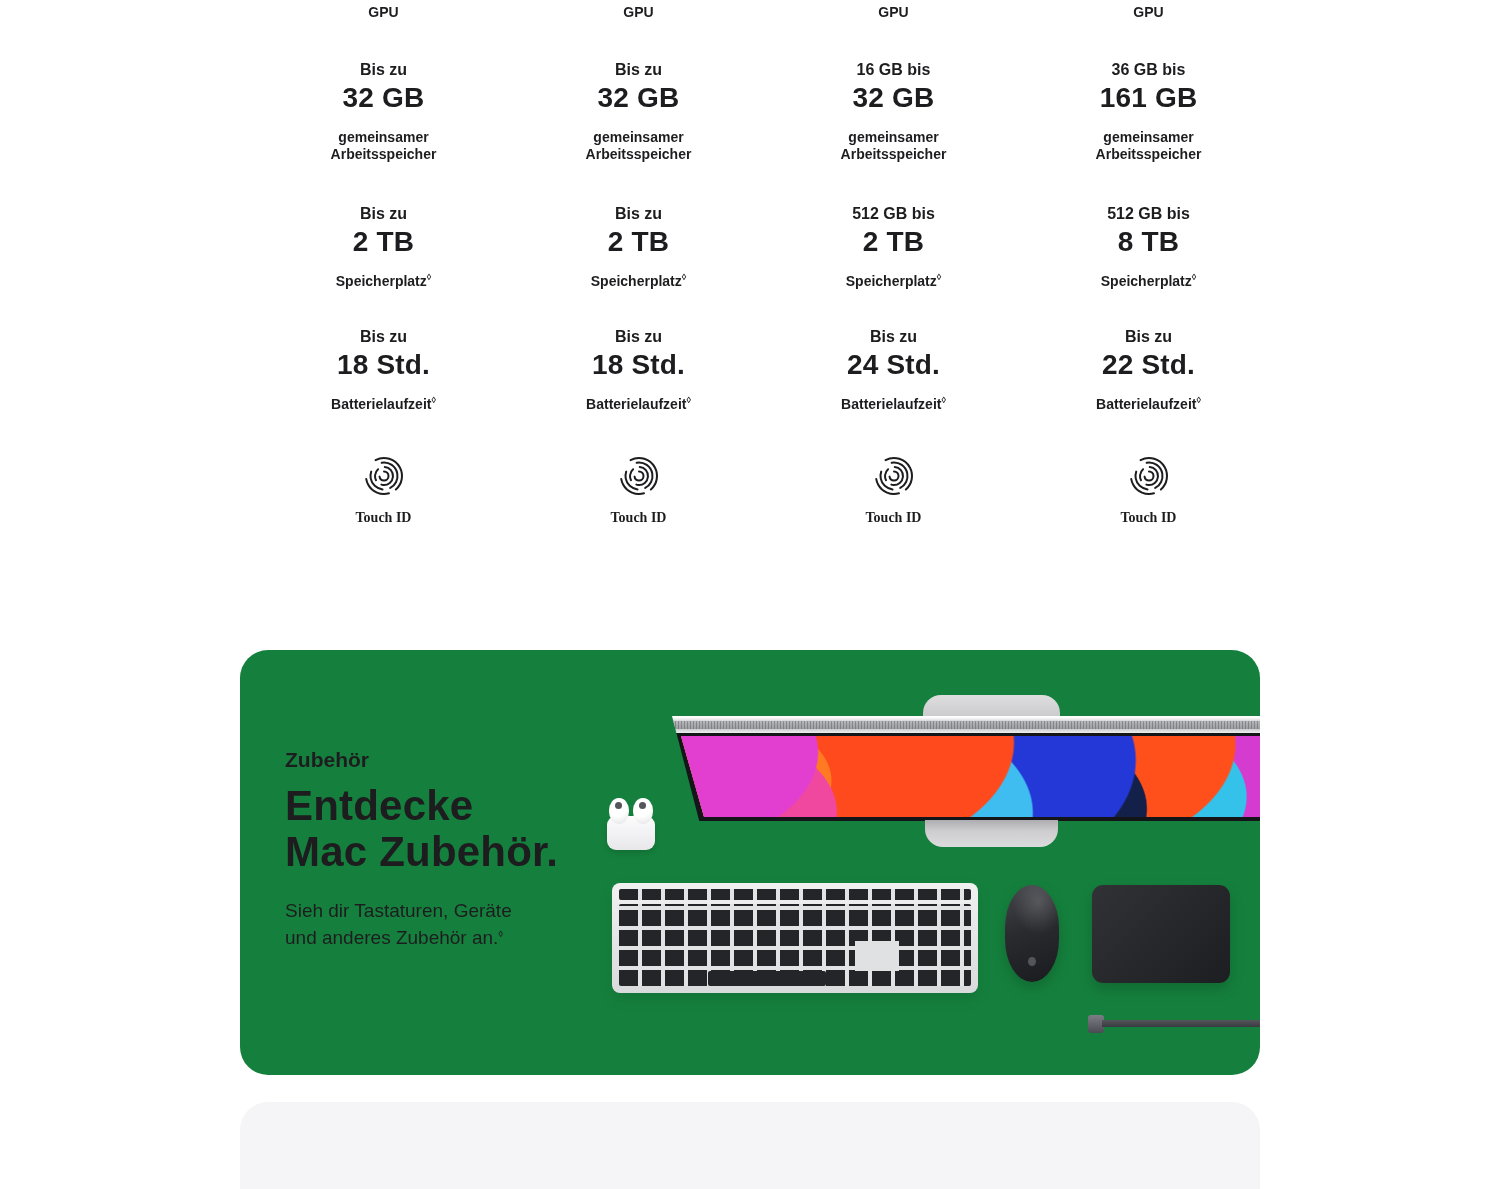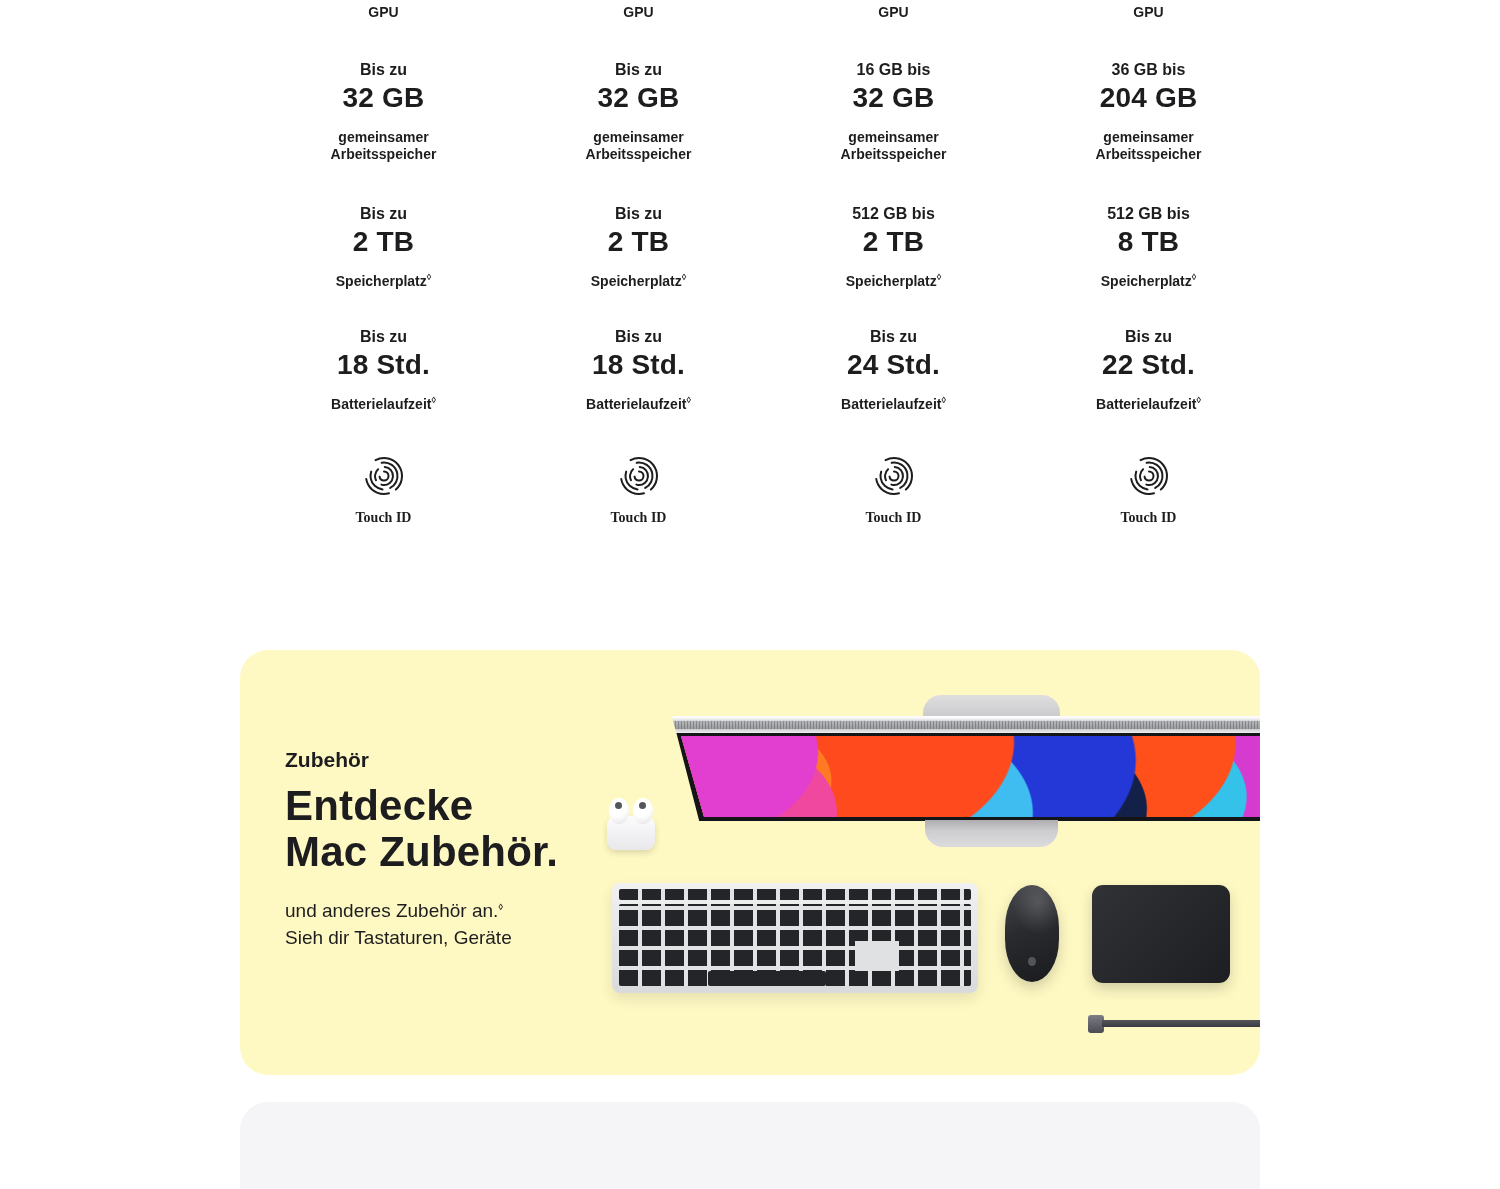--- a/index.html
+++ b/index.html
@@ -23,21 +23,21 @@
   .grp-sto .stat-prefix { margin-top:44px; }
   .grp-bat .stat-prefix { margin-top:40px; }
   sup.dia { font-size:9px; font-weight:700; vertical-align:super; line-height:0; }
   .touch { margin-top:38px; }
   .touch svg { width:48px; height:48px; display:block; margin:0 auto; }
   .touch-label { font-size:14px; font-weight:700; line-height:14px; margin-top:12px;font-family:Liberation Serif, serif; }
 
   
   .acc-card {
     position:absolute; left:240px; top:650px; width:1020px; height:425px;
-    background:#fef9c3; border-radius:28px; overflow:hidden;
+    background:#15803d; border-radius:28px; overflow:hidden;
   }
   .acc-text { position:absolute; left:45px; top:98px; width:340px; }
   .acc-eyebrow { font-size:21px; font-weight:700; line-height:24px; }
   .acc-heading { font-size:42px; font-weight:700; line-height:46px; margin-top:11px; letter-spacing:.2px; }
   .acc-body { font-size:19px; font-weight:400; line-height:27px; margin-top:22px; color:#1d1d1f; }
 
   
   .stand-top {
     position:absolute; left:683px; top:45px; width:137px; height:26px;
     background:linear-gradient(180deg,#dededf,#c7c7ca);
@@ -258,21 +258,21 @@
         <circle cx="24" cy="25" r="4.5" stroke-dasharray="20 8" transform="rotate(-90 24 25)"></circle>
       </svg>
       <div class="touch-label">Touch ID</div>
     </div>
   </div>
 
   <div class="spec-col">
     <div class="gpu-label">GPU</div>
     <div class="grp-mem">
       <div class="stat-prefix">36 GB bis</div>
-      <div class="stat-value">204 GB</div>
+      <div class="stat-value">161 GB</div>
       <div class="stat-caption">
         <div>gemeinsamer</div>
         <div>Arbeitsspeicher</div>
       </div>
     </div>
     <div class="grp-sto">
       <div class="stat-prefix">512 GB bis</div>
       <div class="stat-value">8 TB</div>
       <div class="stat-caption"><span>Speicherplatz</span><sup class="dia">◊</sup></div>
     </div>
@@ -313,22 +313,22 @@
     <div class="ap-bud r"></div>
   </div>
 
   <div class="acc-text">
     <div class="acc-eyebrow">Zubehör</div>
     <div class="acc-heading">
       <div>Entdecke</div>
       <div>Mac Zubehör.</div>
     </div>
     <div class="acc-body">
+      <div>Sieh dir Tastaturen, Geräte</div>
       <div><span>und anderes Zubehör an.</span><sup class="dia">◊</sup></div>
-      <div>Sieh dir Tastaturen, Geräte</div>
     </div>
   </div>
 
   <div class="keyboard">
     <div class="kb-fn"></div>
     <div class="kb-main"></div>
     <div class="kb-silver"></div>
     <div class="kb-space"></div>
   </div>
 

